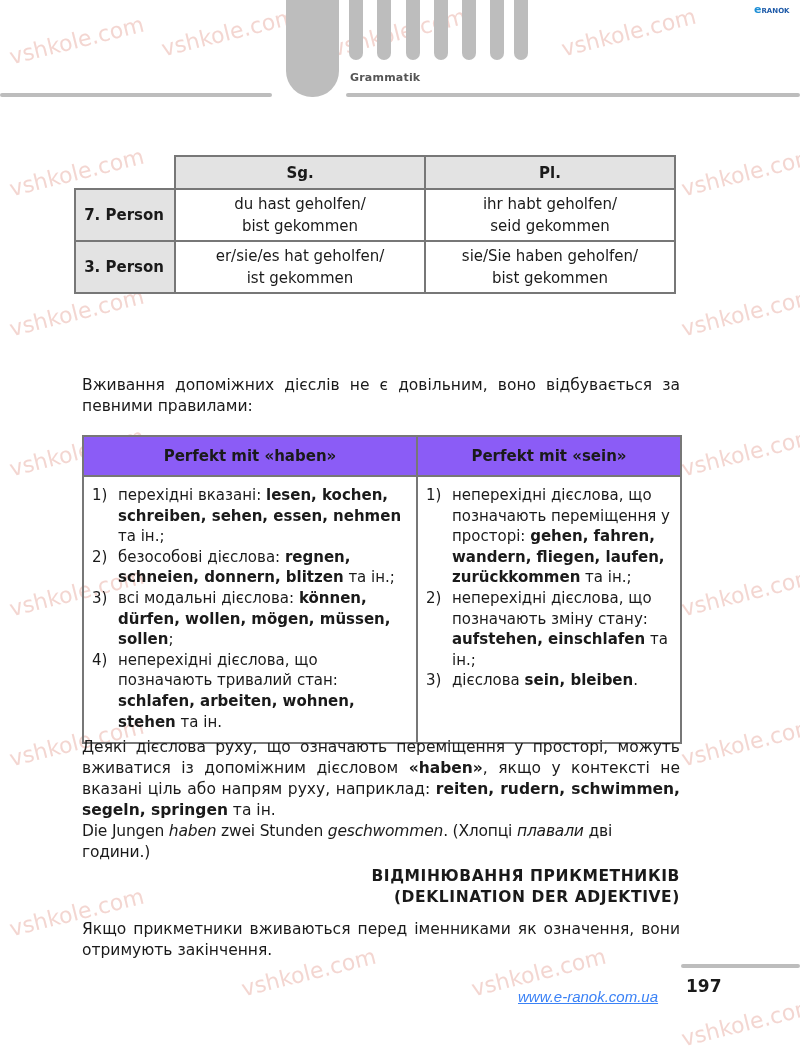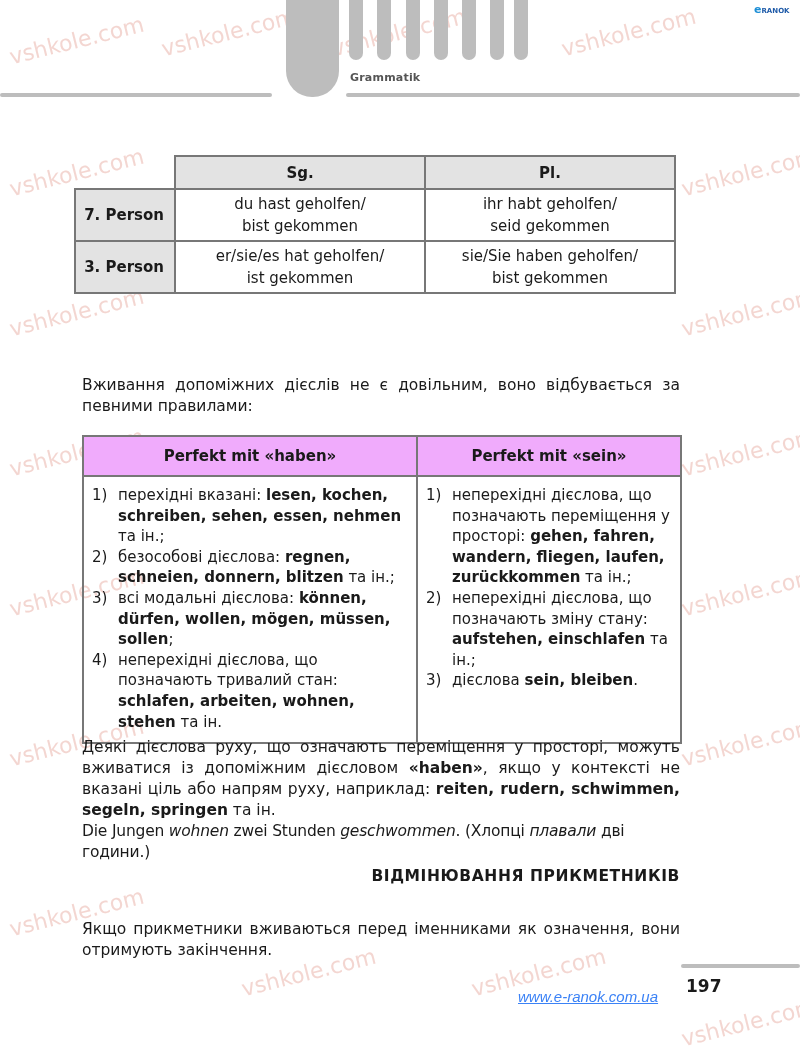--- a/index.html
+++ b/index.html
@@ -34,21 +34,21 @@
   .t1 .corner { border: none; background: transparent; }
   .t1 th { background: #e3e3e3; height: 31px; font-weight: bold; }
   .t1 .rowhead { background: #e3e3e3; font-weight: bold; text-align: right; padding-right: 10px; width: 88px; }
   .t1 td.cell { height: 50px; line-height: 22px; }
   .t1 .c1 { width: 248px; }
   .t1 .c2 { width: 248px; }
 
   
   .t2 { position: absolute; left: 82px; top: 435px; width: 600px; border-collapse: collapse; font-size: 15px; }
   .t2 th, .t2 td { border: 2px solid #777; }
-  .t2 th { background: #f0abfc; height: 36px; font-weight: bold; text-align: center; }
+  .t2 th { background: #8b5cf6; height: 36px; font-weight: bold; text-align: center; }
   .t2 td { vertical-align: top; padding: 8px 8px 10px 8px; line-height: 20.6px; }
   .t2 .left { width: 316px; }
   .rule { display: flex; }
   .rule .num { width: 26px; flex: none; }
   .rule .txt { flex: 1; }
 
   .section-title { position: absolute; left: 82px; width: 598px; top: 866px; text-align: right; font-weight: bold; font-size: 15.5px; line-height: 21px; letter-spacing: 0.6px; }
 
   .footer-rule { position: absolute; left: 681px; top: 964px; width: 119px; height: 4px; background: #bdbdbd; border-radius: 2px; }
   .page-number { position: absolute; left: 686px; top: 976px; font-size: 17px; font-weight: bold; }
@@ -158,24 +158,25 @@
         </div>
       </td>
     </tr>
   </tbody>
     </table>
 
   <div class="para" style="top:737px">
     <span>Деякі дієслова руху, що означають переміщення у просторі, можуть вживатися із допоміжним дієсловом </span><span class="b">«haben»</span><span>, якщо у контексті не вказані ціль або напрям руху, наприклад: </span><span class="b">reiten, rudern, schwimmen, segeln, springen</span><span> та ін.</span>
   </div>
   <div class="para" style="top:821px; text-align:left; letter-spacing:-0.2px;">
-    <span>Die Jungen </span><span class="i">wohnen</span><span> zwei Stunden </span><span class="i">geschwommen</span><span>. (Хлопці </span><span class="i">плавали</span><span> дві години.)</span>
+    <span>Die Jungen </span><span class="i">haben</span><span> zwei Stunden </span><span class="i">geschwommen</span><span>. (Хлопці </span><span class="i">плавали</span><span> дві години.)</span>
   </div>
 
   <div class="section-title">
     <div>ВІДМІНЮВАННЯ ПРИКМЕТНИКІВ</div>
+    <div>(DEKLINATION DER ADJEKTIVE)</div>
   </div>
   <div class="para" style="top:919px">Якщо прикметники вживаються перед іменниками як означення, вони отримують закінчення.</div>
 
   <div class="footer-rule"></div>
   <div class="page-number">197</div>
   <a class="footer-link">www.e-ranok.com.ua</a>
 </div>
 
 </body></html>

